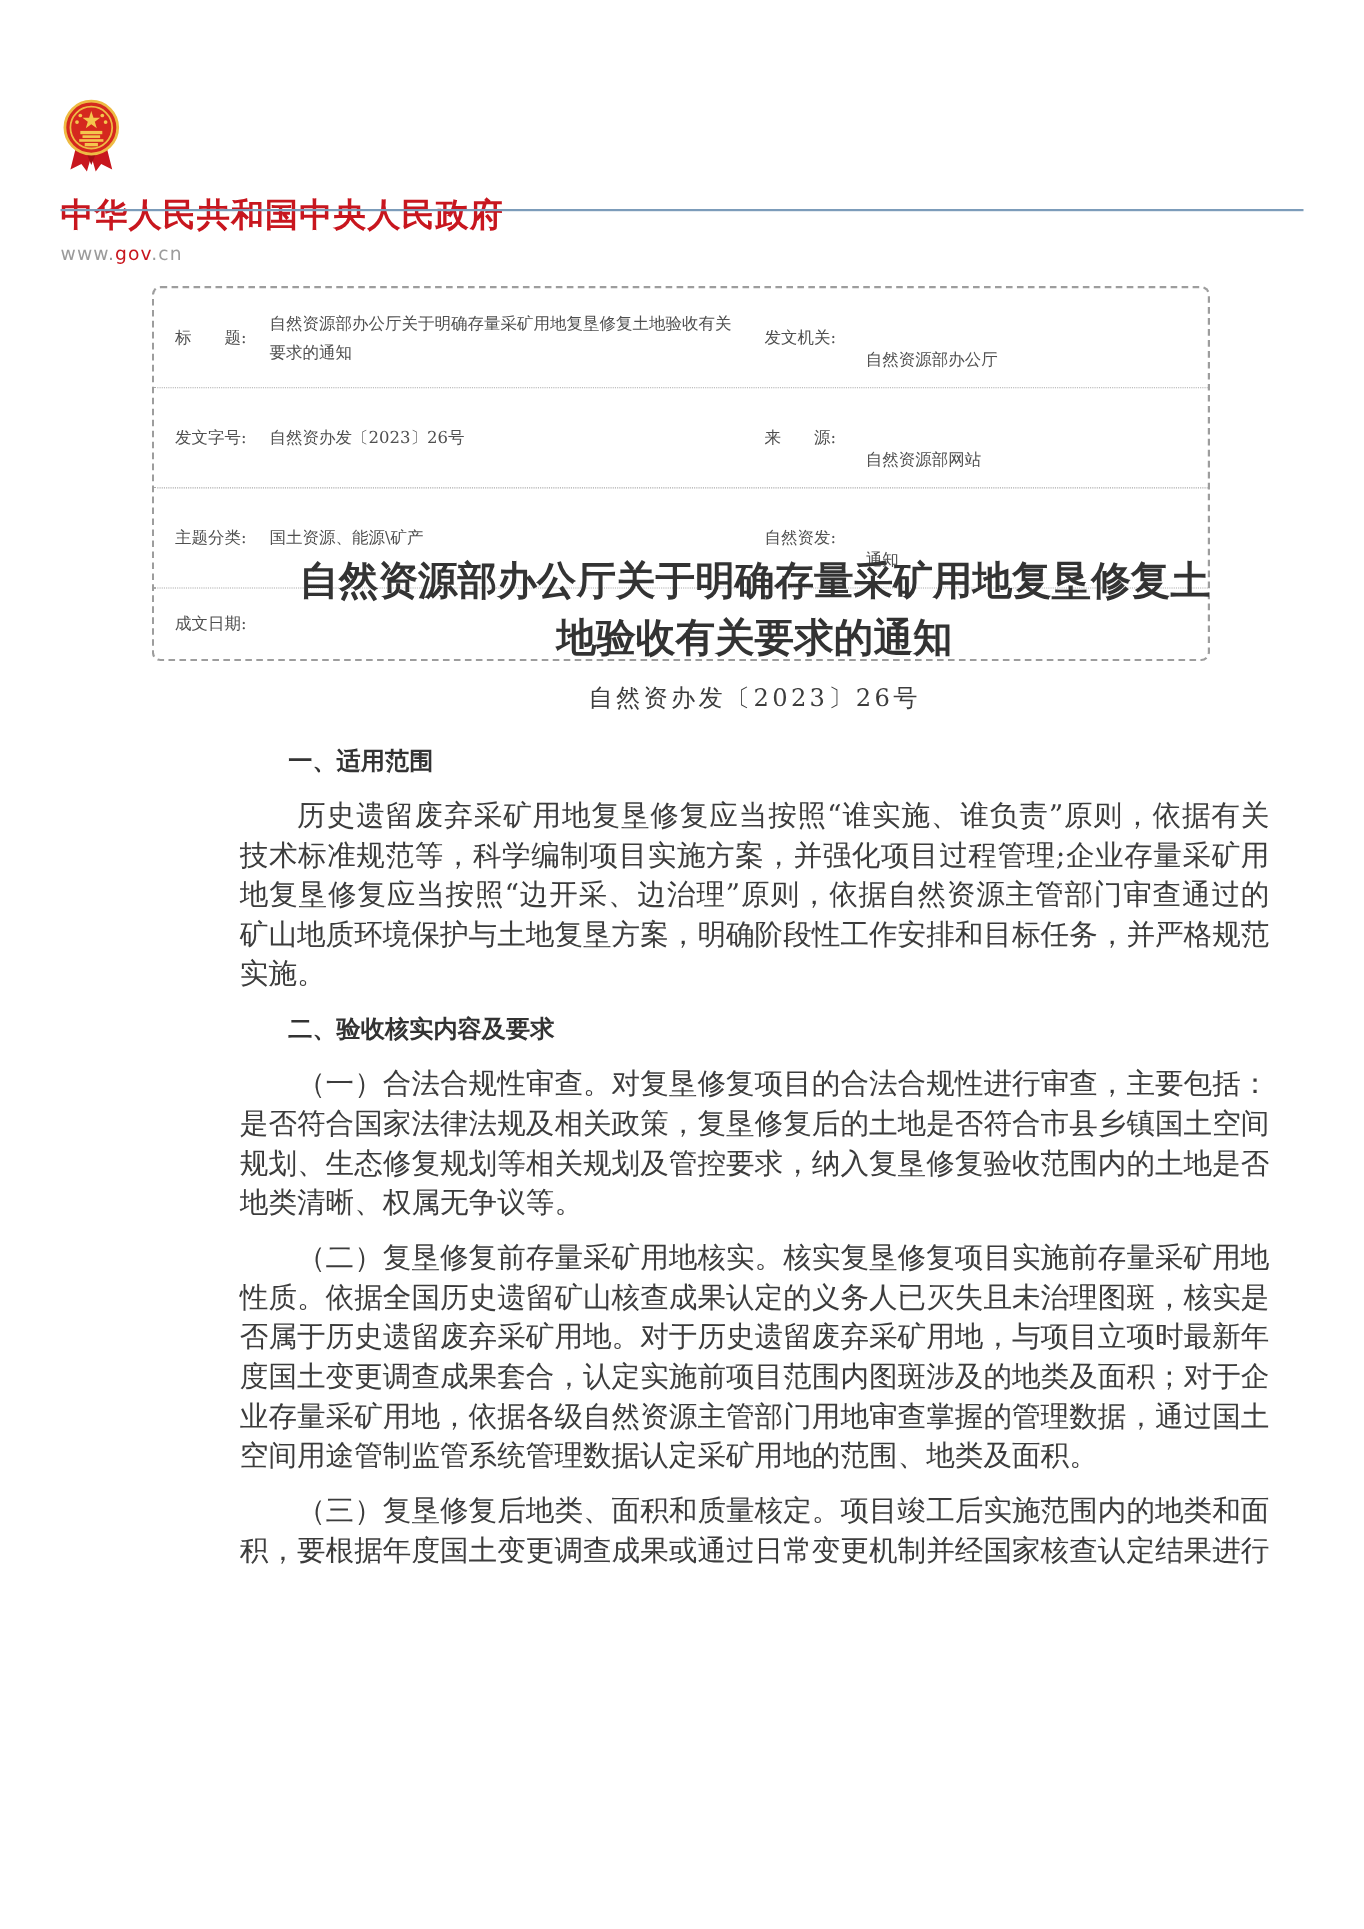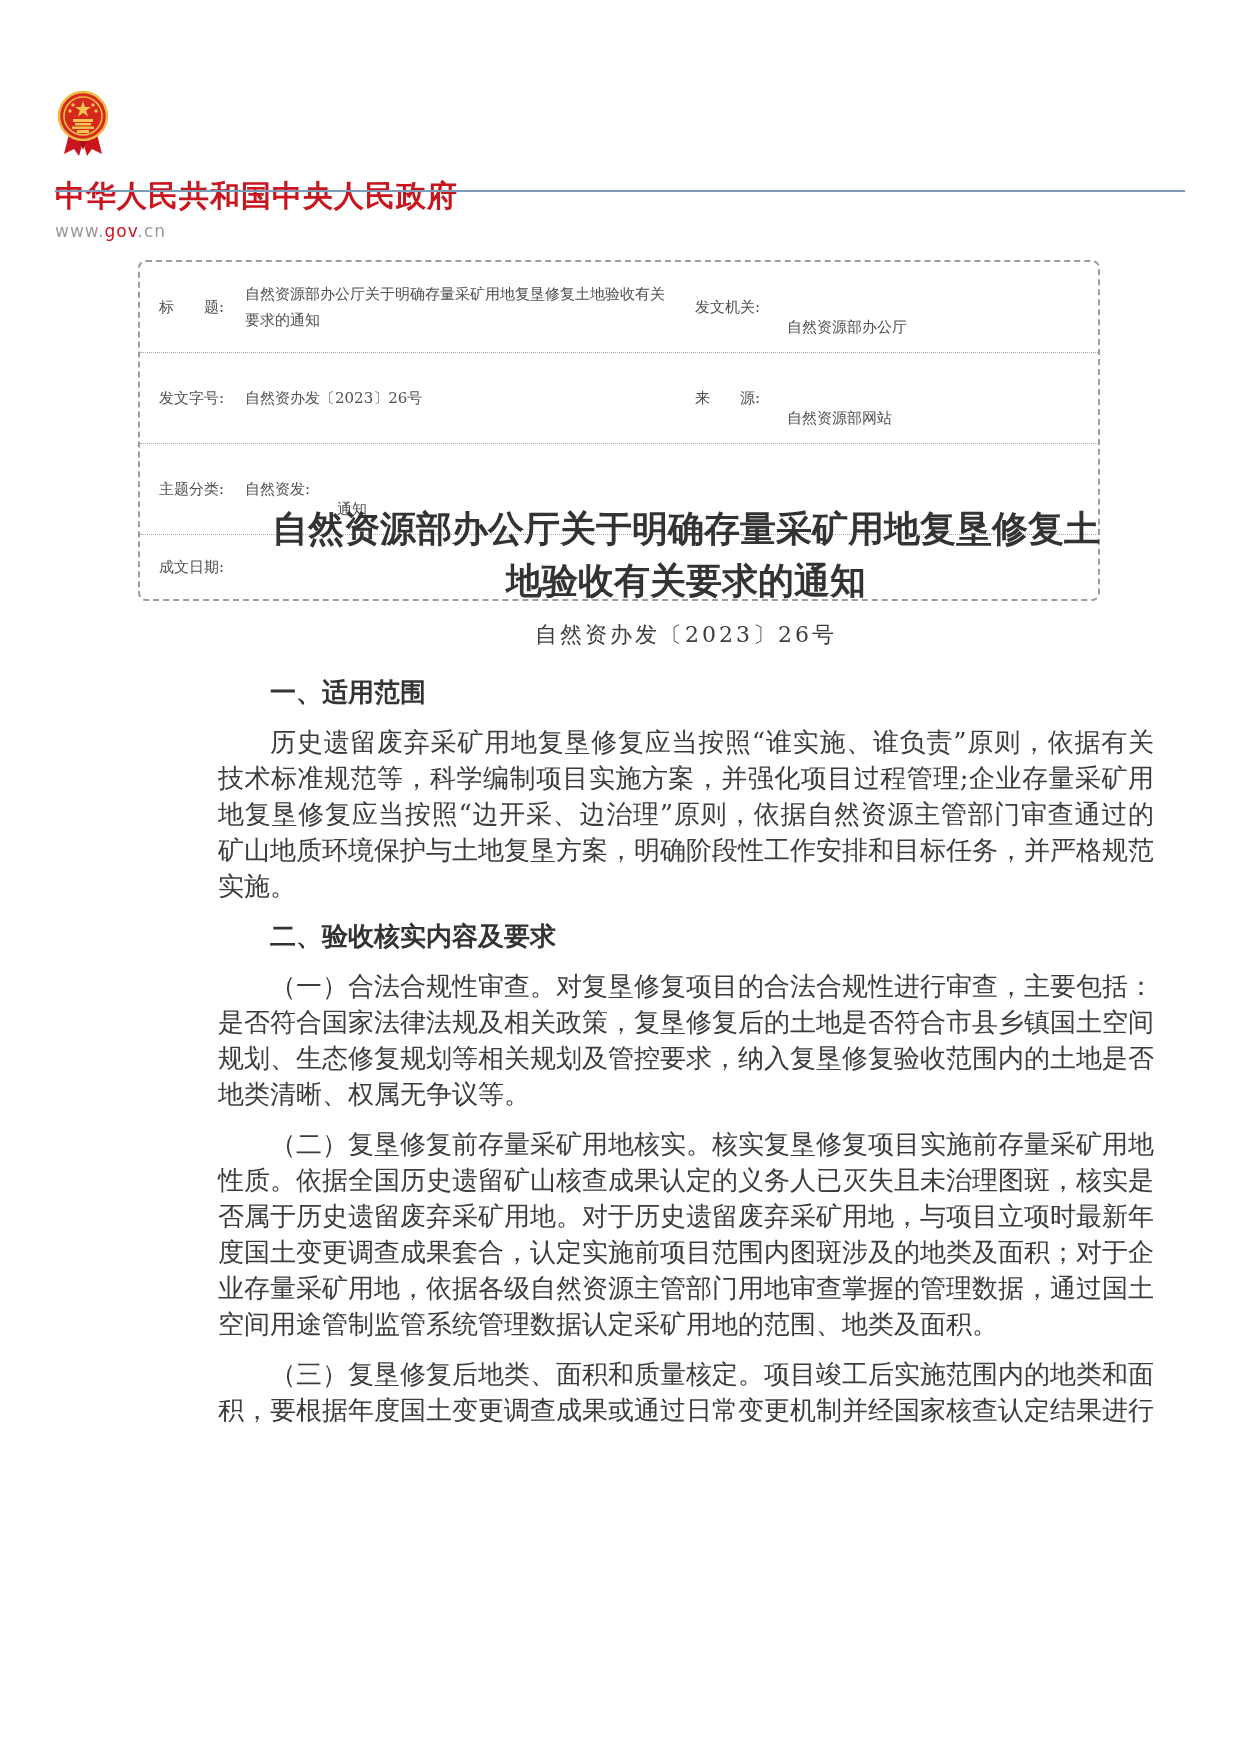--- a/index.html
+++ b/index.html
@@ -51,21 +51,21 @@
     font-size:36px; line-height:52px; font-weight:bold; color:#333333;
     text-align:center; max-width:845px; margin:0 auto;
   }
   .doc-number{
     text-align:center; font-size:22px; color:#3d3d3d;
     margin-top:14px; letter-spacing:3px;
   }
   .doc-body{ margin-top:24px; font-size:26px; line-height:36px; text-align:justify; }
   .salutation{ margin:0 0 14px; text-indent:0; }
   .para{ margin:0 0 14px; text-indent:2em; }
-  .sec-heading{ margin:0 0 14px; text-indent:2em; font-weight:bold; font-size:26px; color:#333333; }
+  .sec-heading{ margin:0 0 14px; text-indent:2em; font-weight:bold; font-size:22px; color:#333333; }
 </style>
 </head>
 <body>
 
 <div class="site-header">
   <div class="emblem">
     <svg width="56" height="70" viewBox="0 0 56 70" xmlns="http://www.w3.org/2000/svg">
 
       <path d="M14 44 L9 64 L19 59 L24 66 L28 52 L32 66 L37 59 L47 64 L42 44 Z" fill="#c8161e"></path>
       <path d="M24 50 L28 60 L32 50 Z" fill="#a50f14"></path>
@@ -101,20 +101,21 @@
     <div class="m-value-r">自然资源部办公厅</div>
   </div>
   <div class="meta-row">
     <div class="m-label">发文字号:</div>
     <div class="m-value-l">自然资办发〔2023〕26号</div>
     <div class="m-label-r">来　　源:</div>
     <div class="m-value-r">自然资源部网站</div>
   </div>
   <div class="meta-row">
     <div class="m-label">主题分类:</div>
+    <div class="m-value-l">国土资源、能源\矿产</div>
     <div class="m-label-r">自然资发:</div>
     <div class="m-value-r">通知</div>
   </div>
   <div class="meta-row">
     <div class="m-label">成文日期:</div>
     <div class="m-label-r"></div>
     <div class="m-value-r"></div>
   </div>
 </div>
 

